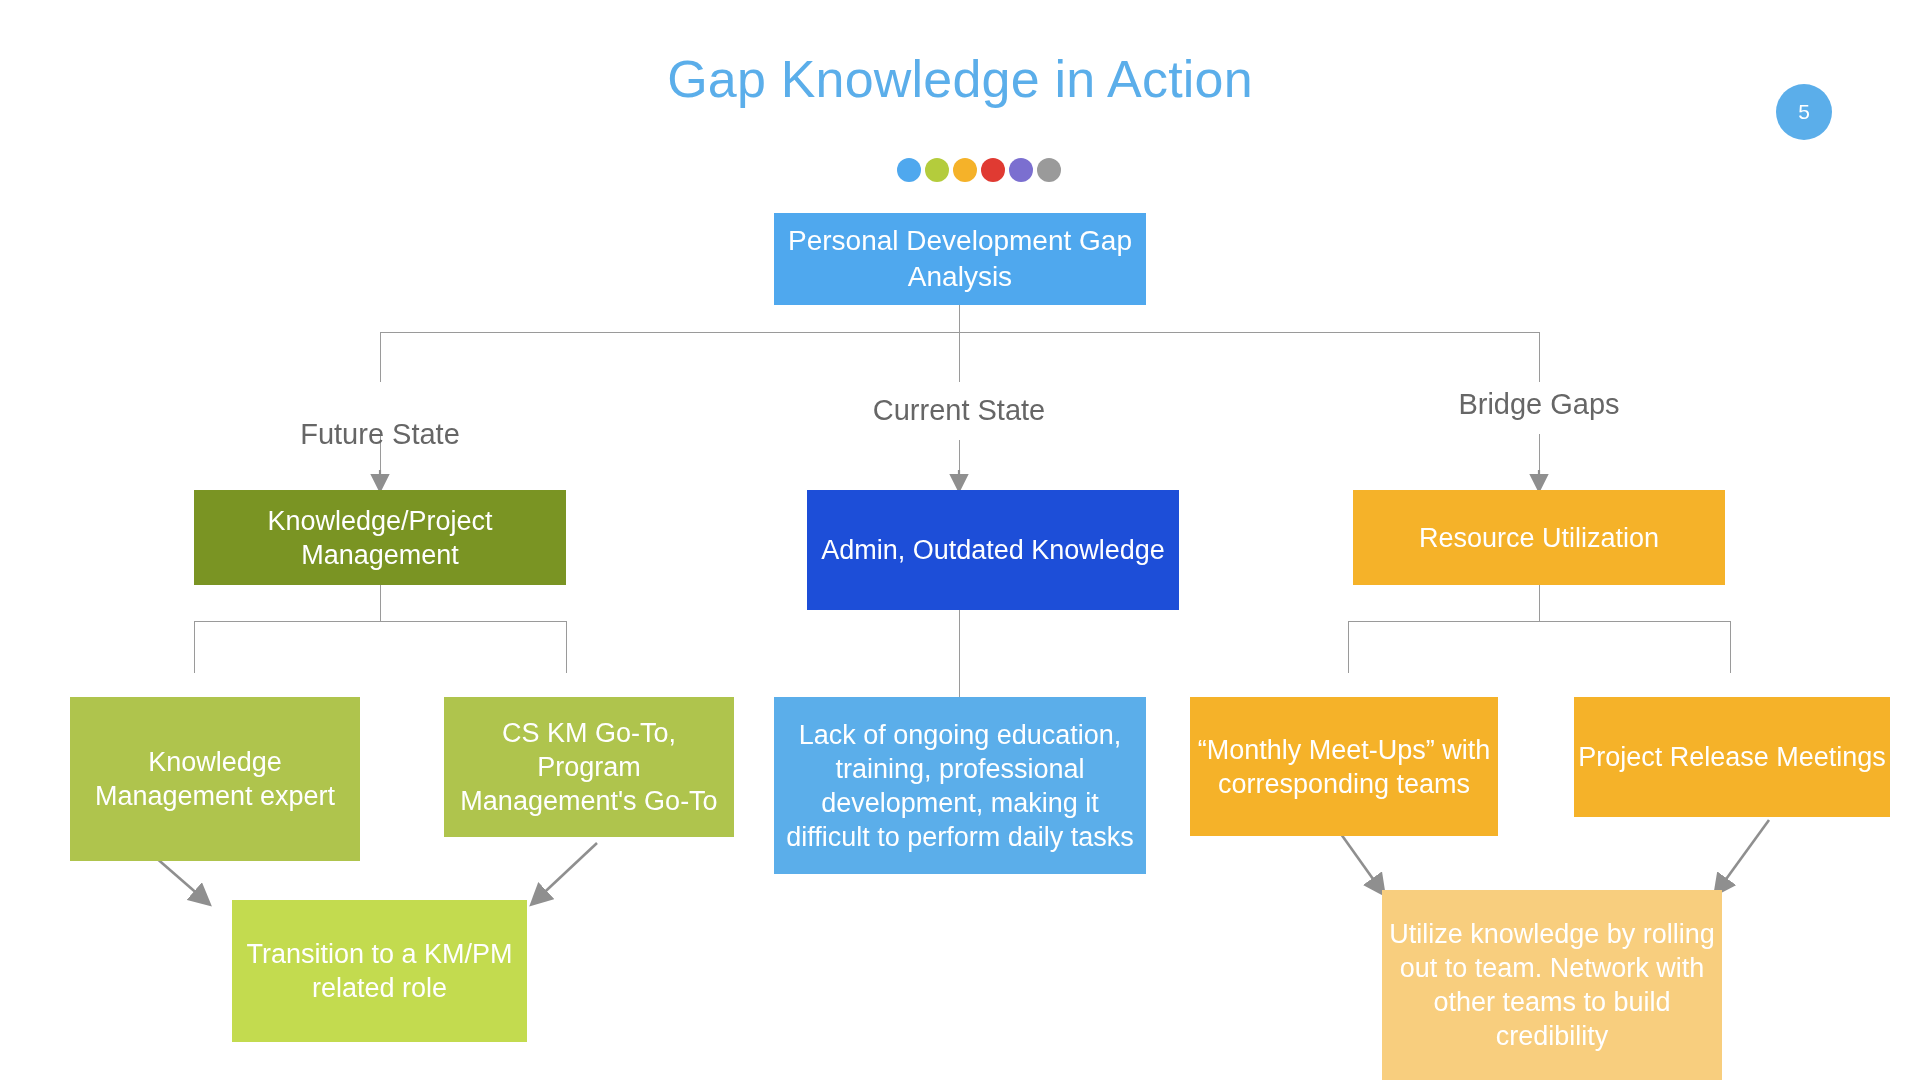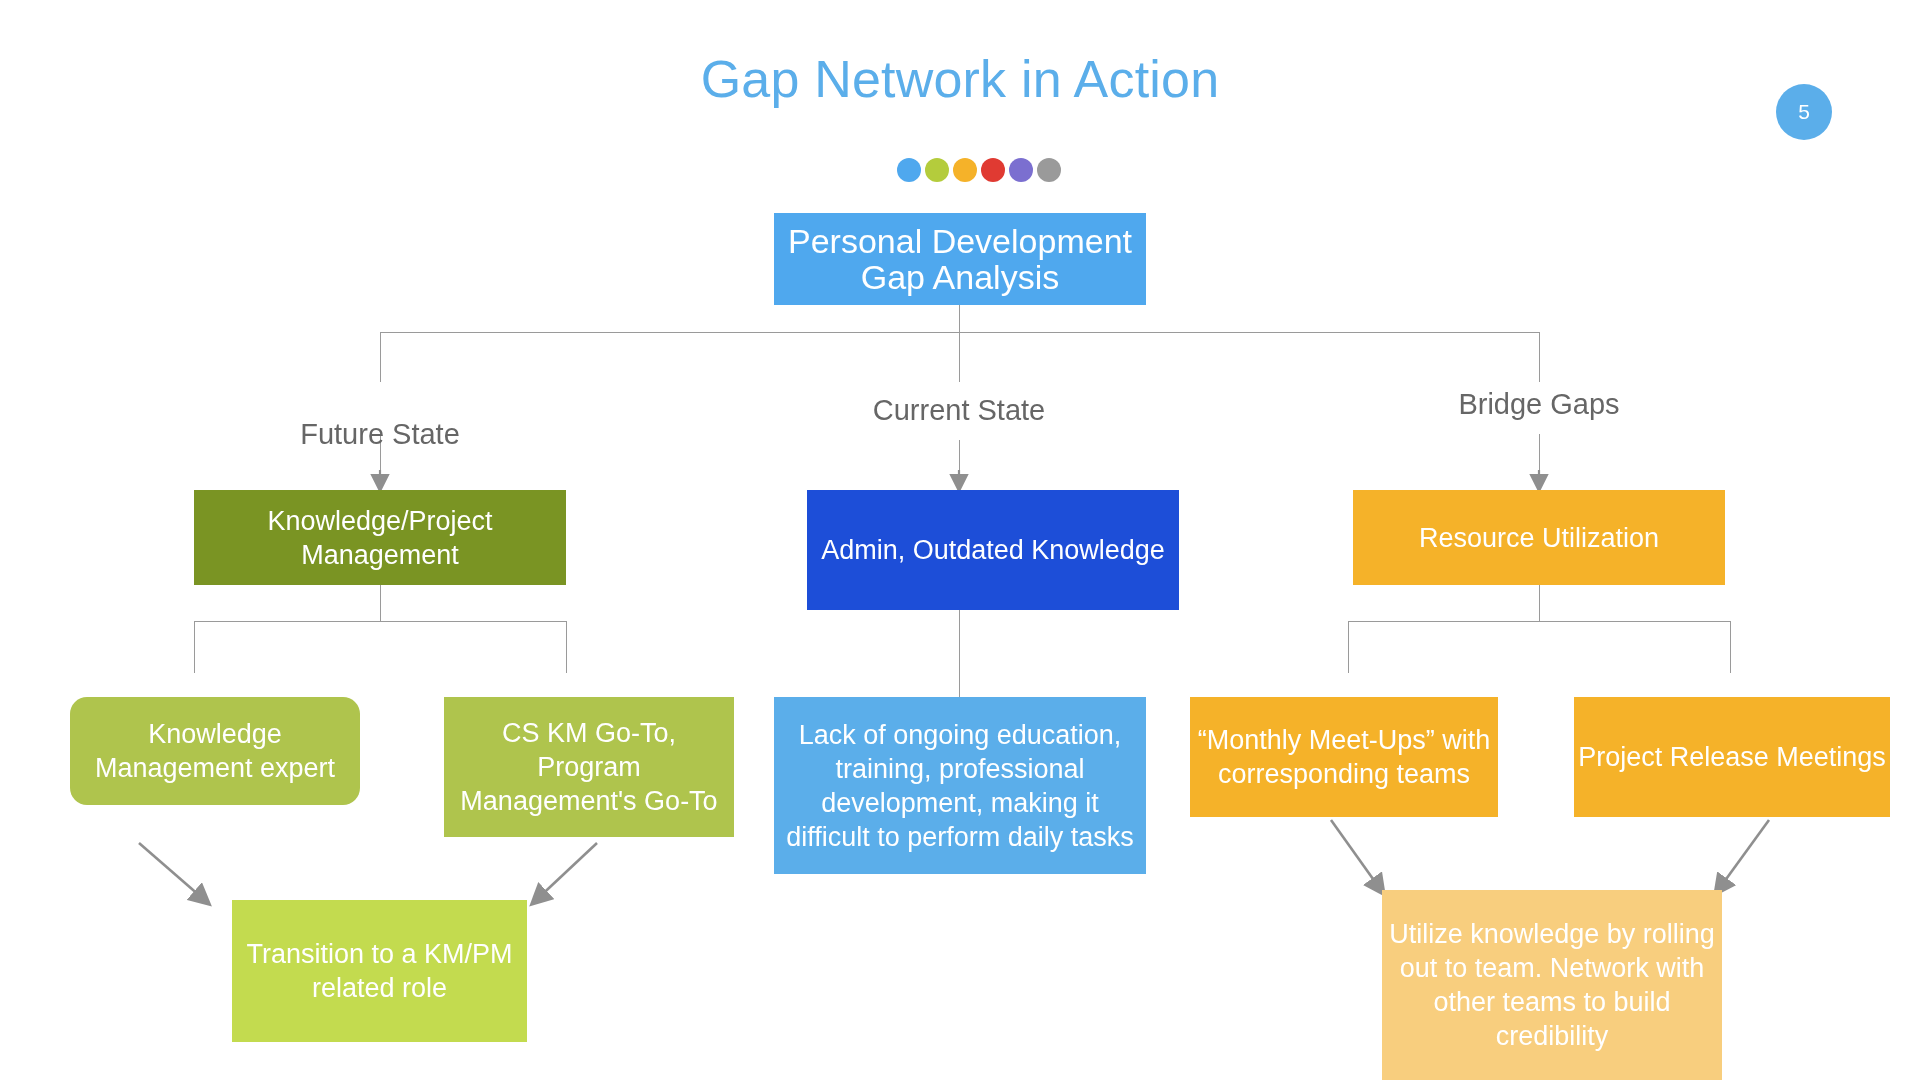--- a/index.html
+++ b/index.html
@@ -102,21 +102,21 @@
     height: 1080px;
     pointer-events: none;
     overflow: visible;
   }
 </style>
 </head>
 <body>
 
 <div class="slide">
 
-  <div class="slide-title">Gap Network in Action</div>
+  <div class="slide-title">Gap Knowledge in Action</div>
 
   <div class="page-badge">5</div>
 
   <div class="dot-strip">
     <span class="dot" style="background:#4FA8EE"></span>
     <span class="dot" style="background:#B4CC3C"></span>
     <span class="dot" style="background:#F5B229"></span>
     <span class="dot" style="background:#E03A32"></span>
     <span class="dot" style="background:#7B6FD0"></span>
     <span class="dot" style="background:#9A9A9A"></span>
@@ -159,39 +159,39 @@
 
     <line x1="139" y1="843" x2="208" y2="903" stroke="#8f8f8f" stroke-width="2.6" marker-end="url(#ah)"></line>
 
     <line x1="597" y1="843" x2="533" y2="903" stroke="#8f8f8f" stroke-width="2.6" marker-end="url(#ah)"></line>
 
     <line x1="1331" y1="820" x2="1383" y2="893" stroke="#8f8f8f" stroke-width="2.6" marker-end="url(#ah)"></line>
 
     <line x1="1769" y1="820" x2="1716" y2="893" stroke="#8f8f8f" stroke-width="2.6" marker-end="url(#ah)"></line>
   </svg>
 
-  <div class="node" style="left:774px; top:213px; width:372px; height:92px; background:#4FA8EE; font-size:34px; line-height:36px;">Personal Development Gap Analysis</div>
+  <div class="node" style="left:774px; top:213px; width:372px; height:92px; background:#4FA8EE; font-size:28px; line-height:36px;">Personal Development Gap Analysis</div>
 
   <div class="caption" style="left:230px; top:386px; width:300px;margin-top:30px;">Future State</div>
   <div class="caption" style="left:809px; top:392px; width:300px;">Current State</div>
   <div class="caption" style="left:1389px; top:386px; width:300px;">Bridge Gaps</div>
 
   <div class="node" style="left:194px; top:490px; width:372px; height:95px; background:#7A9423;">Knowledge/Project Management</div>
 
   <div class="node" style="left:774px; top:490px; width:372px; height:120px; background:#1d4ed8;margin-left:33px;">Admin, Outdated Knowledge</div>
 
   <div class="node" style="left:1353px; top:490px; width:372px; height:95px; background:#F5B229;">Resource Utilization</div>
 
-  <div class="node overflow-text" style="left:70px; top:697px; width:290px; height:108px; background:#AFC44D; white-space:normal;border-radius:17px;">Knowledge Management expert</div>
+  <div class="node overflow-text" style="left:70px; top:697px; width:290px; height:164px; background:#AFC44D; white-space:normal;">Knowledge Management expert</div>
 
   <div class="node" style="left:444px; top:697px; width:290px; height:140px; background:#AFC44D;">CS KM Go-To, Program Management's Go-To</div>
 
   <div class="node" style="left:774px; top:697px; width:372px; height:177px; background:#5BAEEA;">Lack of ongoing education, training, professional development, making it difficult to perform daily tasks</div>
 
-  <div class="node" style="left:1190px; top:697px; width:308px; height:120px; background:#F5B229;">“Monthly Meet-Ups” with corresponding teams</div>
+  <div class="node" style="left:1190px; top:697px; width:308px; height:139px; background:#F5B229;">“Monthly Meet-Ups” with corresponding teams</div>
 
   <div class="node" style="left:1574px; top:697px; width:316px; height:120px; background:#F5B229;">Project Release Meetings</div>
 
   <div class="node" style="left:1382px; top:890px; width:340px; height:190px; background:#F8CE7E;">Utilize knowledge by rolling out to team. Network with other teams to build credibility</div>
 
   <div class="node" style="left:232px; top:900px; width:295px; height:142px; background:#C3DB4F;">Transition to a KM/PM related role</div>
 
 </div>
 
 </body></html>

